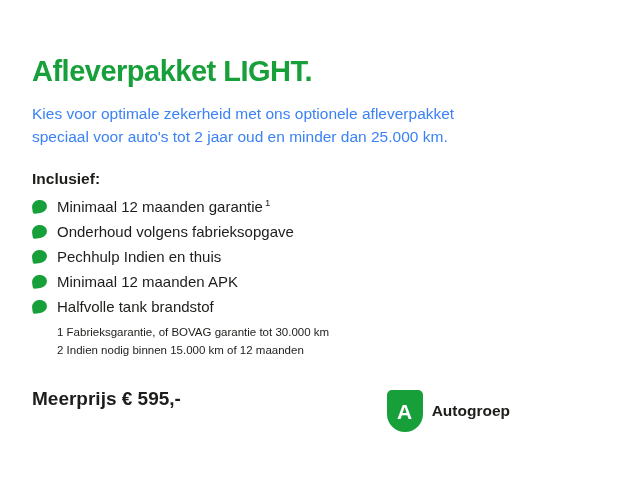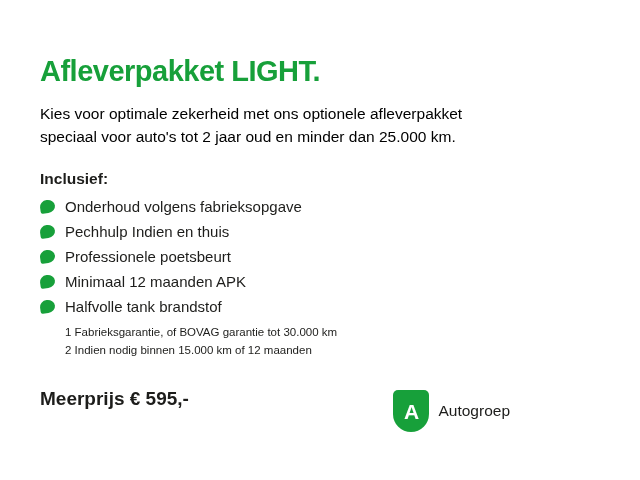--- a/index.html
+++ b/index.html
@@ -13,34 +13,34 @@
     font-family: "Liberation Sans", sans-serif;
     color: #1d1d1b;
     overflow: hidden;
   }
   .page {
     position: relative;
     width: 544px;
     height: 480px;
     background: #ffffff;
     box-sizing: border-box;
-    padding: 56px 32px 20px 40px;
+    padding: 56px 32px 20px 32px;
   }
   .title {
     font-size: 29px;
     font-weight: bold;
     color: #17a03a;
     letter-spacing: -0.5px;
     margin: 0 0 14px 0;
     line-height: 1.1;
   }
   .intro {
     font-size: 15.5px;
     line-height: 1.5;
-    color: #000000;
+    color: #3b82f6;
     margin: 0 0 22px 0;
     max-width: 500px;
   }
   .inclusief-label {
     font-size: 15.5px;
     font-weight: bold;
     color: #1d1d1b;
     margin: 15px 0 10px 0;
   }
   ul.features {
@@ -109,48 +109,48 @@
     display: flex;
     align-items: center;
     justify-content: center;
     color: #ffffff;
     font-size: 21px;
     font-weight: bold;
     line-height: 1;
   }
   .logo-text {
     font-size: 15.5px;
-    font-weight: normal;
+    font-weight: bold;
     color: #1d1d1b;
     line-height: 1.22;
   }
 </style>
 </head>
 <body>
 
 <div class="page">
 
   <h1 class="title">Afleverpakket LIGHT.</h1>
 
   <p class="intro">Kies voor optimale zekerheid met ons optionele afleverpakket speciaal voor auto's tot 2 jaar oud en minder dan 25.000 km.</p>
 
   <div class="inclusief-label">Inclusief:</div>
 
   <ul class="features">
     <li>
       <span class="bullet"></span>
+      <span class="feat-text"><span>Minimaal 12 maanden garantie</span><sup>1</sup></span>
+    </li>
+    <li>
+      <span class="bullet"></span>
       <span class="feat-text"><span>Onderhoud volgens fabrieksopgave</span><sup></sup></span>
     </li>
     <li>
       <span class="bullet"></span>
       <span class="feat-text"><span>Pechhulp Indien en thuis</span><sup></sup></span>
-    </li>
-    <li>
-      <span class="bullet"></span>
-      <span class="feat-text"><span>Professionele poetsbeurt</span><sup></sup></span>
     </li>
     <li>
       <span class="bullet"></span>
       <span class="feat-text"><span>Minimaal 12 maanden APK</span><sup></sup></span>
     </li>
     <li>
       <span class="bullet"></span>
       <span class="feat-text"><span>Halfvolle tank brandstof</span><sup></sup></span>
     </li>
   </ul>

